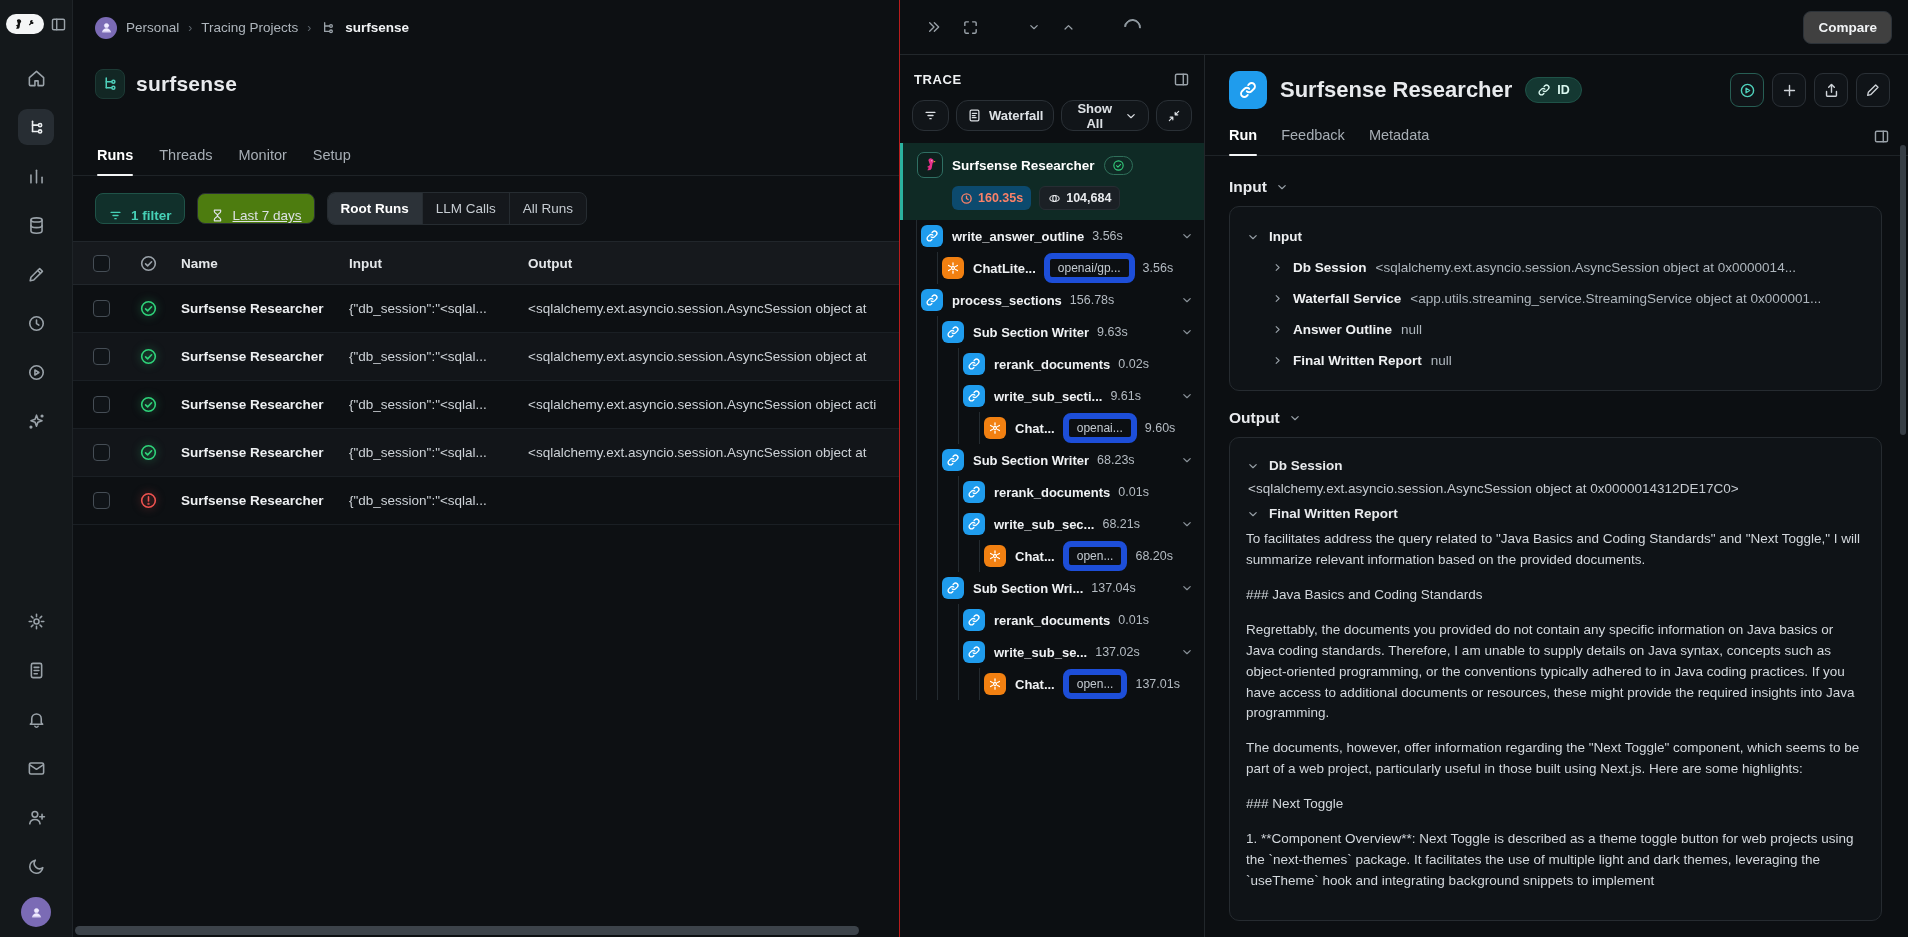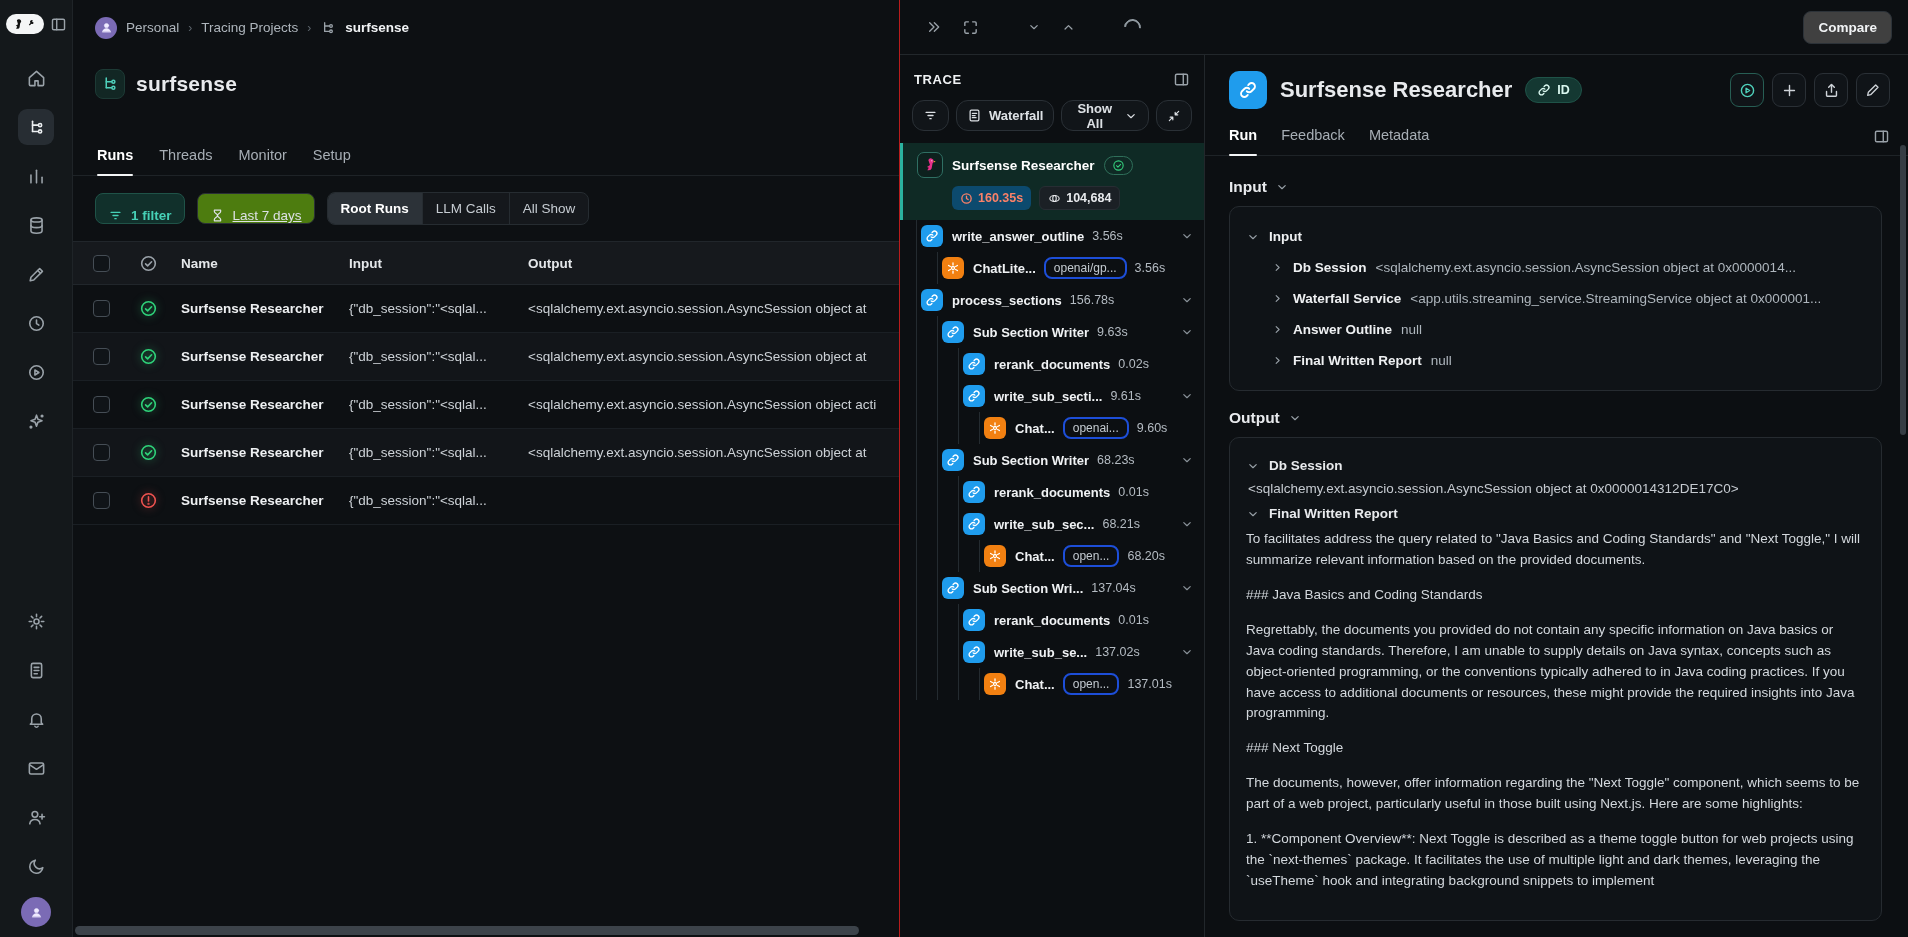--- a/index.html
+++ b/index.html
@@ -98,21 +98,21 @@
   .mini-pill.tok { background:#1b2025; color:#e8eaed; border:1px solid #272d33; }
   .node { height:32px; display:flex; align-items:center; padding-right:10px; cursor:pointer; position:relative; }
   .guide { width:21px; align-self:stretch; border-left:1px solid #242b30; margin-left:16px; flex:0 0 5px; }
   .guide ~ .guide { margin-left:16px; }
   .n-icon { width:22px; height:22px; border-radius:6px; display:flex; align-items:center; justify-content:center;
             color:#fff; flex:0 0 22px; margin-right:9px; }
   .n-icon.chain { background:#1f9ced; }
   .n-icon.llm { background:#f28011; }
   .n-name { font-size:13px; font-weight:700; color:#f0f2f4; white-space:nowrap; }
   .n-dur { font-size:12.5px; color:#b4bbc2; margin-left:8px; white-space:nowrap; }
-  .n-model { margin-left:8px; border:2px solid #1d4ed8; border-radius:8px; padding:2px 8px; font-size:12px;
+  .n-model { margin-left:8px; border:6px solid #1d4ed8; border-radius:8px; padding:2px 8px; font-size:12px;
              color:#c3cad0; white-space:nowrap; }
   .n-chev { margin-left:auto; color:#8b939a; }
 
   
   .details { flex:1; min-width:0; display:flex; flex-direction:column; position:relative; }
   .d-head { display:flex; align-items:center; gap:13px; padding:16px 18px 10px 24px; }
   .d-icon { width:38px; height:38px; border-radius:10px; background:#1f9ced; color:#fff;
             display:flex; align-items:center; justify-content:center; }
   .d-title { font-size:22px; font-weight:700; }
   .id-pill { background:#143832; border:1px solid #1f5348; color:#d9f7ef; border-radius:999px;
@@ -356,21 +356,21 @@
       <span>
           <svg width="15" height="15" viewBox="0 0 24 24" fill="none" stroke="currentColor" stroke-width="2" stroke-linecap="round" stroke-linejoin="round">
             <path d="M7 3.5h10v2.2c0 2.8-5 3.5-5 6.3s5 3.5 5 6.3v2.2H7v-2.2c0-2.8 5-3.5 5-6.3s-5-3.5-5-6.3z"></path>
           </svg>
         </span>
       <span>Last 7 days</span>
     </div>
     <div class="seg-group" id="seg-group">
         <span class="seg active">Root Runs</span>
         <span class="seg">LLM Calls</span>
-        <span class="seg">All Show</span>
+        <span class="seg">All Runs</span>
       </div>
   </div>
 
   <div class="grid-row thead">
     <span class="cb"></span>
     <span class="ico" id="head-status-ico">
         <svg width="19" height="19" viewBox="0 0 24 24" fill="none" stroke="currentColor" stroke-width="2" stroke-linecap="round" stroke-linejoin="round">
           <circle cx="12" cy="12" r="8.6"></circle>
           <path d="M8.3 12.4l2.6 2.6 5-5.2"></path>
         </svg>
@@ -938,22 +938,22 @@
                 <svg width="14" height="14" viewBox="0 0 24 24" fill="none" stroke="currentColor" stroke-width="2" stroke-linecap="round" stroke-linejoin="round">
                   <path d="M6.5 9.5l5.5 5.5 5.5-5.5"></path>
                 </svg>
               </span>
             <span>Final Written Report</span>
           </div>
           <div class="md" id="report-md">
               <p>To facilitates address the query related to "Java Basics and Coding Standards" and "Next Toggle," I will summarize relevant information based on the provided documents.</p>
               <p>### Java Basics and Coding Standards</p>
               <p>Regrettably, the documents you provided do not contain any specific information on Java basics or Java coding standards. Therefore, I am unable to supply details on Java syntax, concepts such as object-oriented programming, or the conventions typically adhered to in Java coding practices. If you have access to additional documents or resources, these might provide the required insights into Java programming.</p>
+              <p>The documents, however, offer information regarding the "Next Toggle" component, which seems to be part of a web project, particularly useful in those built using Next.js. Here are some highlights:</p>
               <p>### Next Toggle</p>
-              <p>The documents, however, offer information regarding the "Next Toggle" component, which seems to be part of a web project, particularly useful in those built using Next.js. Here are some highlights:</p>
               <p>1. **Component Overview**: Next Toggle is described as a theme toggle button for web projects using the `next-themes` package. It facilitates the use of multiple light and dark themes, leveraging the `useTheme` hook and integrating background snippets to implement</p>
             </div>
         </div>
       </div>
       <div class="vscroll"></div>
     </div>
   </div>
 </section>
 
 </body></html>

